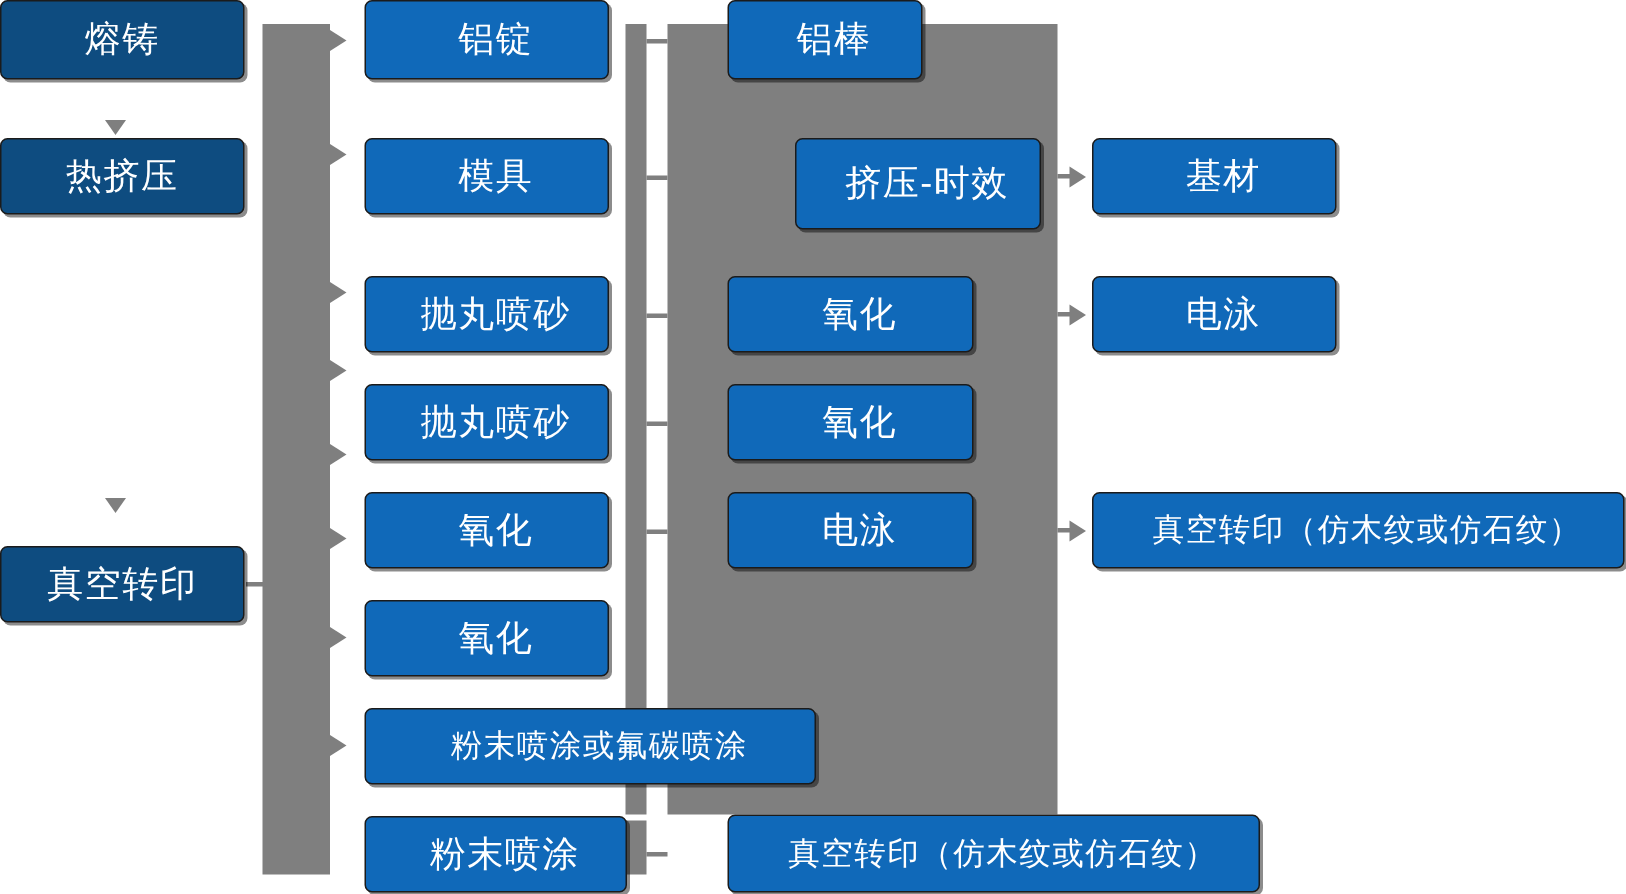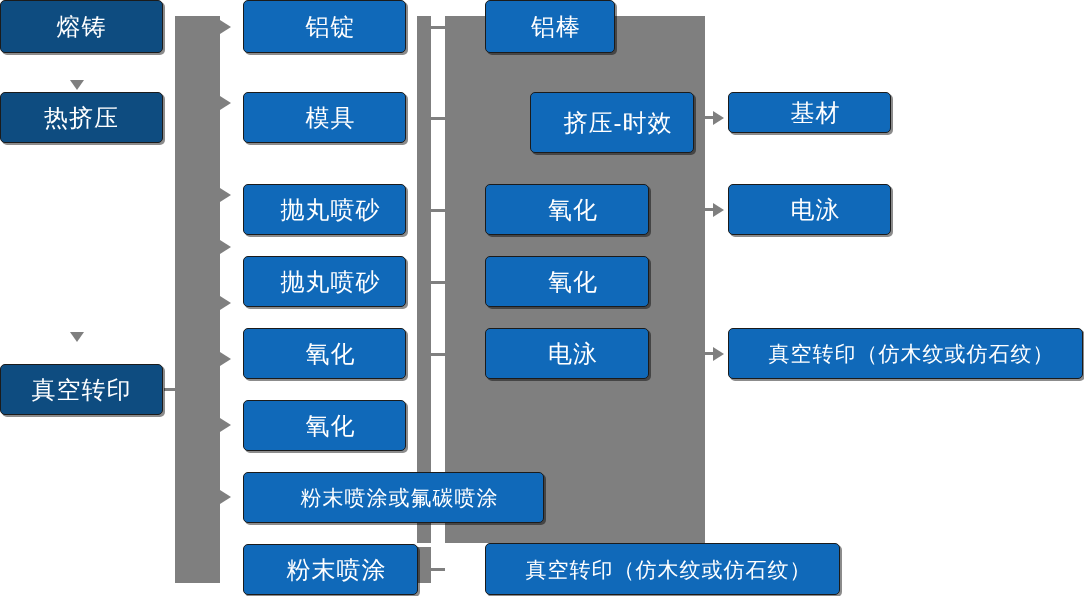--- a/index.html
+++ b/index.html
@@ -181,21 +181,21 @@
   </div>
 
   <div class="box light" style="left:485px; top:328px; width:164px; height:51px;">
     <span>电泳</span>
   </div>
 
   <div class="box light wide-label" style="left:485px; top:543px; width:355px; height:52px;">
     <span>真空转印（仿木纹或仿石纹）</span>
   </div>
 
-  <div class="box light" style="left:728px; top:92px; width:163px; height:41px;">
+  <div class="box light" style="left:728px; top:92px; width:163px; height:51px;">
     <span>基材</span>
   </div>
 
   <div class="box light" style="left:728px; top:184px; width:163px; height:51px;">
     <span>电泳</span>
   </div>
 
   <div class="box light wide-label" style="left:728px; top:328px; width:355px; height:51px;">
     <span>真空转印（仿木纹或仿石纹）</span>
   </div>

